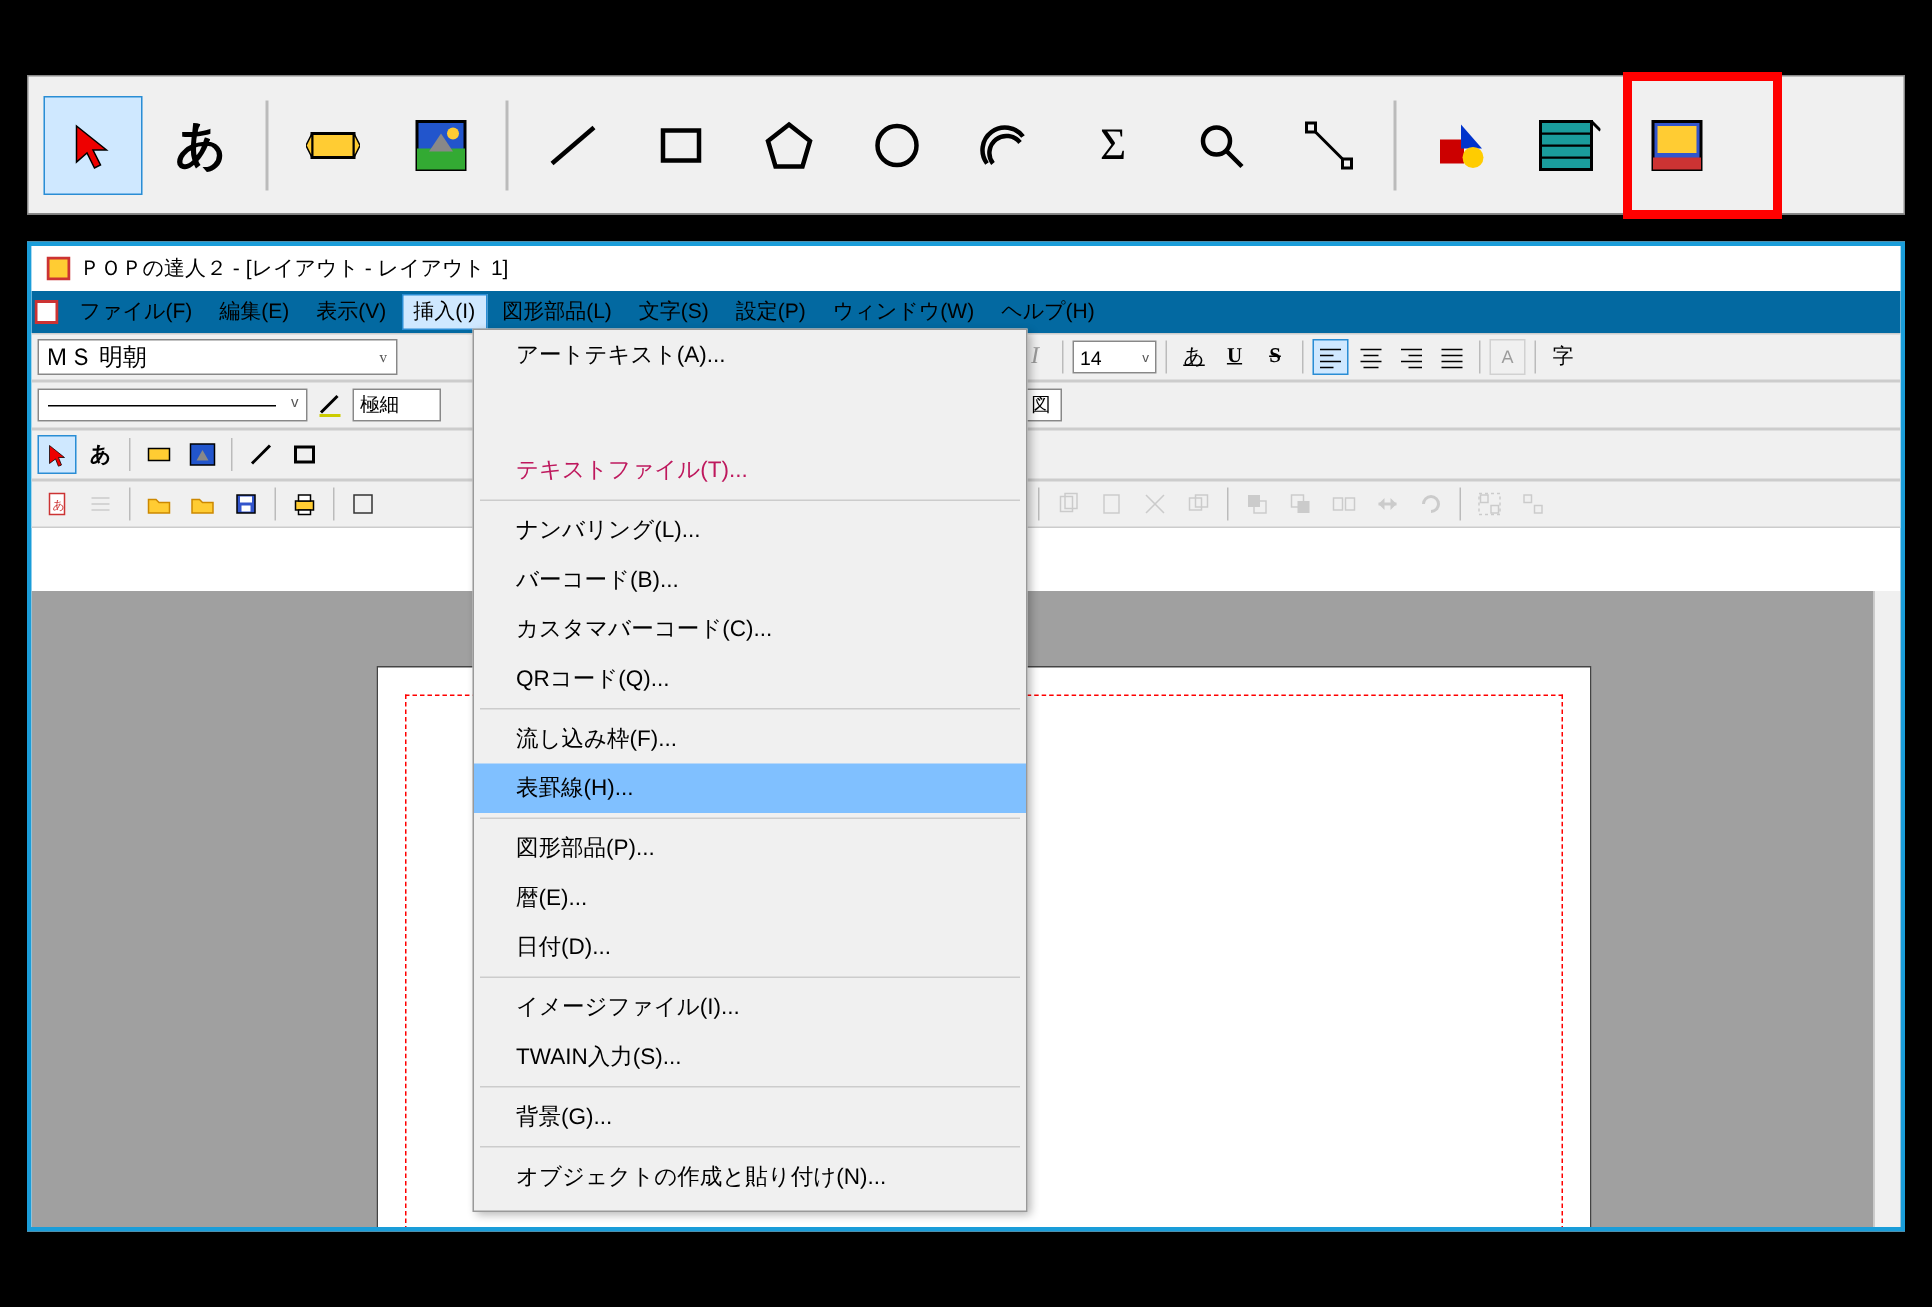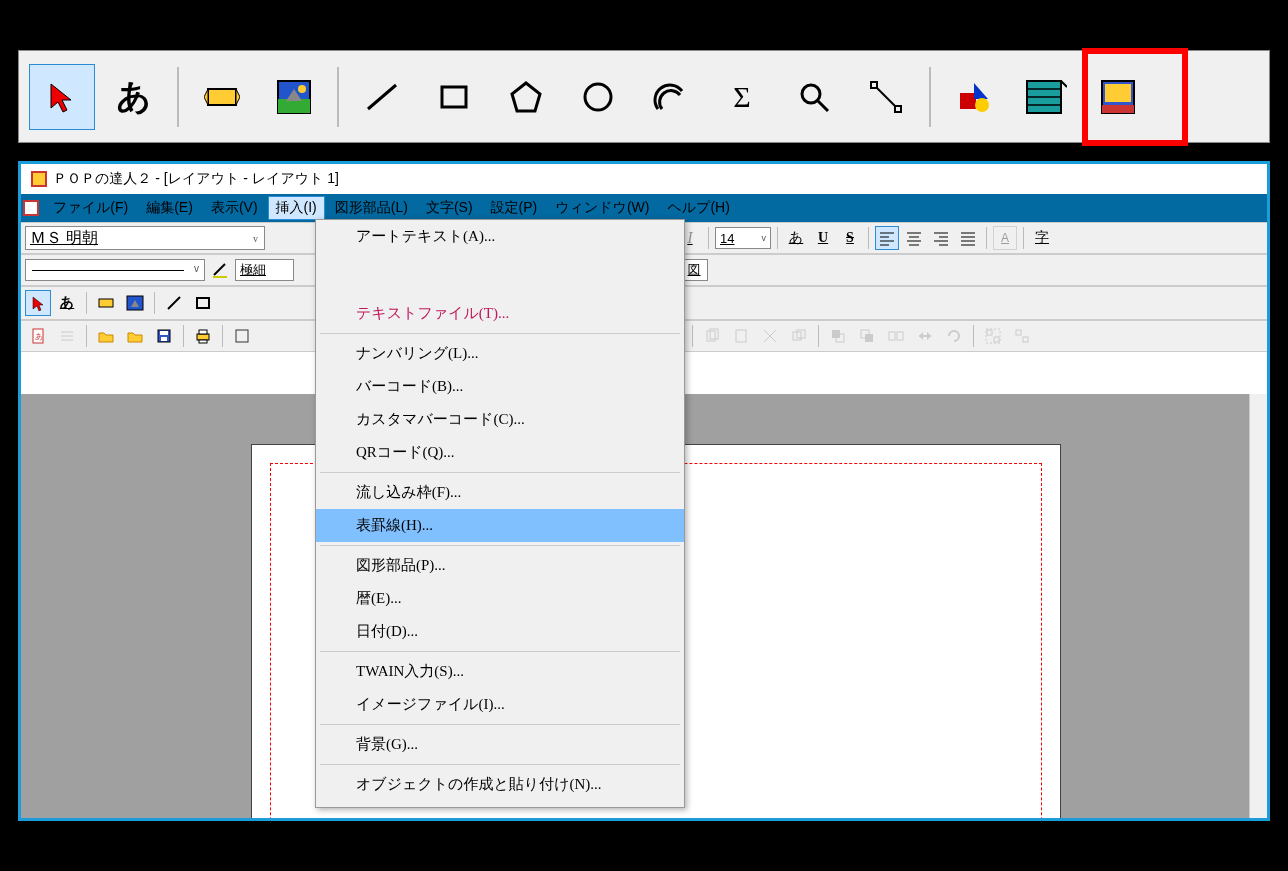--- a/index.html
+++ b/index.html
@@ -94,21 +94,20 @@
   }
   .toolbar-row {
     height: 32px;
     background: #f0f0f0;
     border-top: 1px solid #ccc;
     border-bottom: 1px solid #ccc;
     display: flex;
     align-items: center;
     padding: 0 4px;
     gap: 3px;
-    text-decoration: underline;
   }
   .toolbar-row.small-tools {
     height: 34px;
   }
   .toolbar-row .sep {
     width: 1px;
     height: 22px;
     background: #bbb;
     margin: 0 3px;
   }
@@ -216,24 +215,23 @@
     top: 55px;
     left: 294px;
     width: 370px;
     background: #f0f0f0;
     border: 1px solid #999;
     box-shadow: 2px 2px 6px rgba(0,0,0,.3);
     z-index: 200;
     padding-bottom: 6px;
   }
   .dropdown .dd-item {
-    padding: 7px 40px;
+    padding: 7px 28px;
     font-size: 15px;
     cursor: default;
-    font-family: Liberation Serif, serif;
   }
   .dropdown .dd-item.disabled { color: #be185d; margin-top: 44px; }
   .dropdown .dd-item.highlight { background: #80c0ff; }
   .dropdown .dd-sep {
     height: 1px;
     background: #ccc;
     margin: 3px 4px;
   }
   .size-input {
     width: 56px;
@@ -637,21 +635,21 @@
     <div class="dd-item">カスタマバーコード(C)...</div>
     <div class="dd-item">QRコード(Q)...</div>
     <div class="dd-sep"></div>
     <div class="dd-item">流し込み枠(F)...</div>
     <div class="dd-item highlight">表罫線(H)...</div>
     <div class="dd-sep"></div>
     <div class="dd-item">図形部品(P)...</div>
     <div class="dd-item">暦(E)...</div>
     <div class="dd-item">日付(D)...</div>
     <div class="dd-sep"></div>
+    <div class="dd-item">イメージファイル(I)...</div>
     <div class="dd-item">TWAIN入力(S)...</div>
-    <div class="dd-item">イメージファイル(I)...</div>
     <div class="dd-sep"></div>
     <div class="dd-item">背景(G)...</div>
     <div class="dd-sep"></div>
     <div class="dd-item">オブジェクトの作成と貼り付け(N)...</div>
   </div>
 
 </div>
 
 </body></html>

